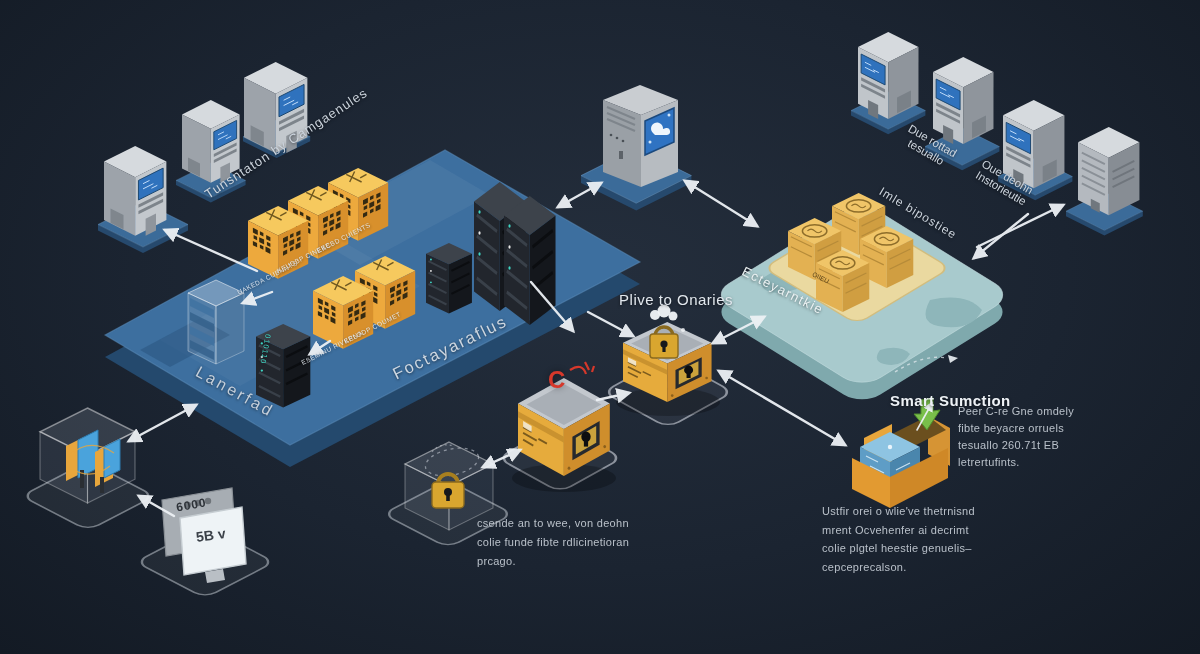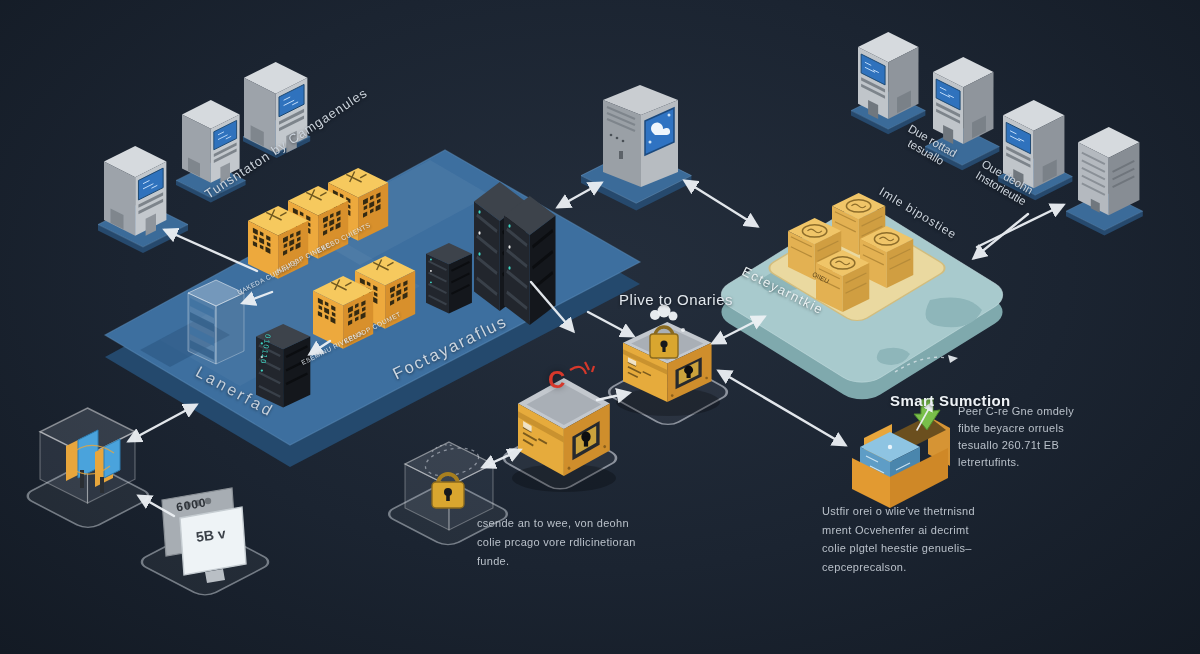--- a/index.html
+++ b/index.html
@@ -437,22 +437,22 @@
 
 <div class="note" style="position:absolute;left:958px;top:403px;line-height:17px;font-size:11px;">
   <div>Peer C-re Gne omdely</div>
   <div>fibte beyacre orruels</div>
   <div>tesuallo 260.71t EB</div>
   <div>letrertufints.</div>
 </div>
 
 <div class="note" style="position:absolute;left:477px;top:514px;">
   <div>csende an to wee, von deohn</div>
-  <div>colie prcago vore rdlicinetioran</div>
-  <div>funde.</div>
+  <div>colie funde fibte rdlicinetioran</div>
+  <div>prcago.</div>
 </div>
 
 <div class="note" style="position:absolute;left:822px;top:502px;line-height:18.5px;">
   <div>Ustfir orei o wlie've thetrnisnd</div>
   <div>mrent Ocvehenfer ai decrimt</div>
   <div>colie plgtel heestie genuelis–</div>
   <div>cepceprecalson.</div>
 </div>
 
 </div>

